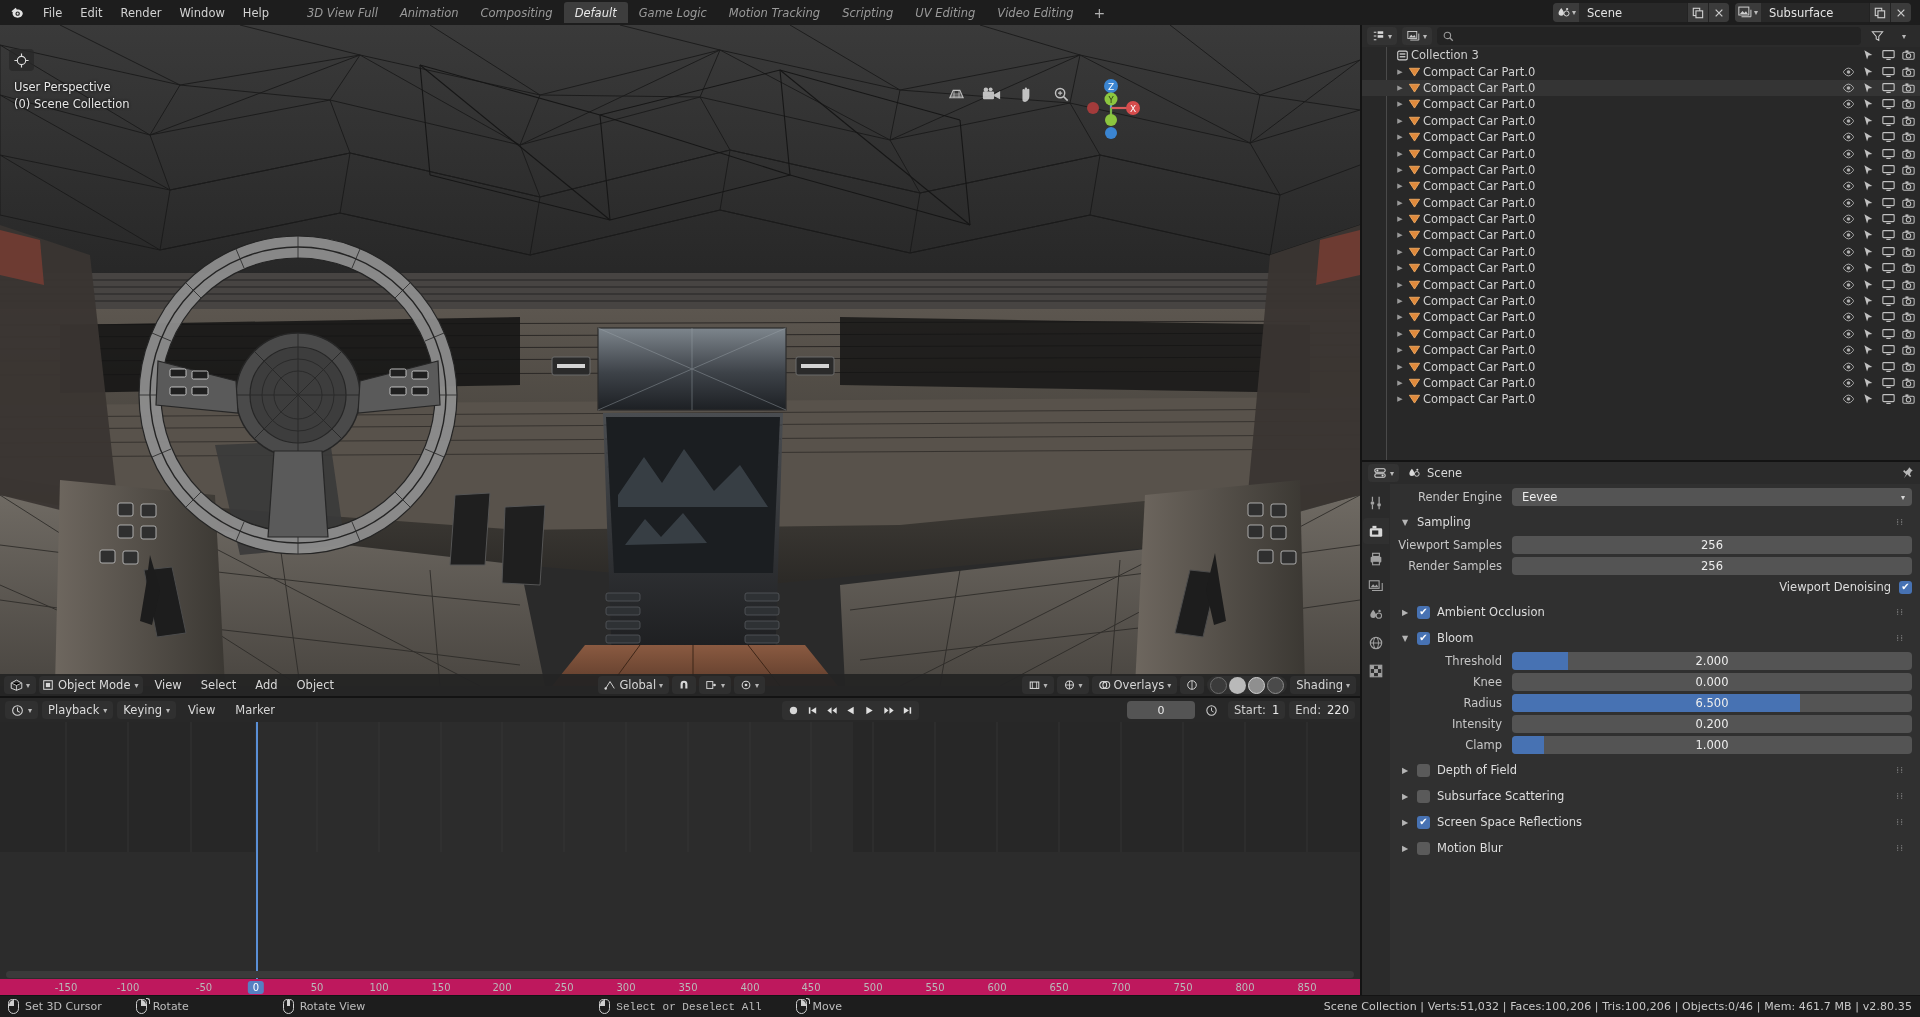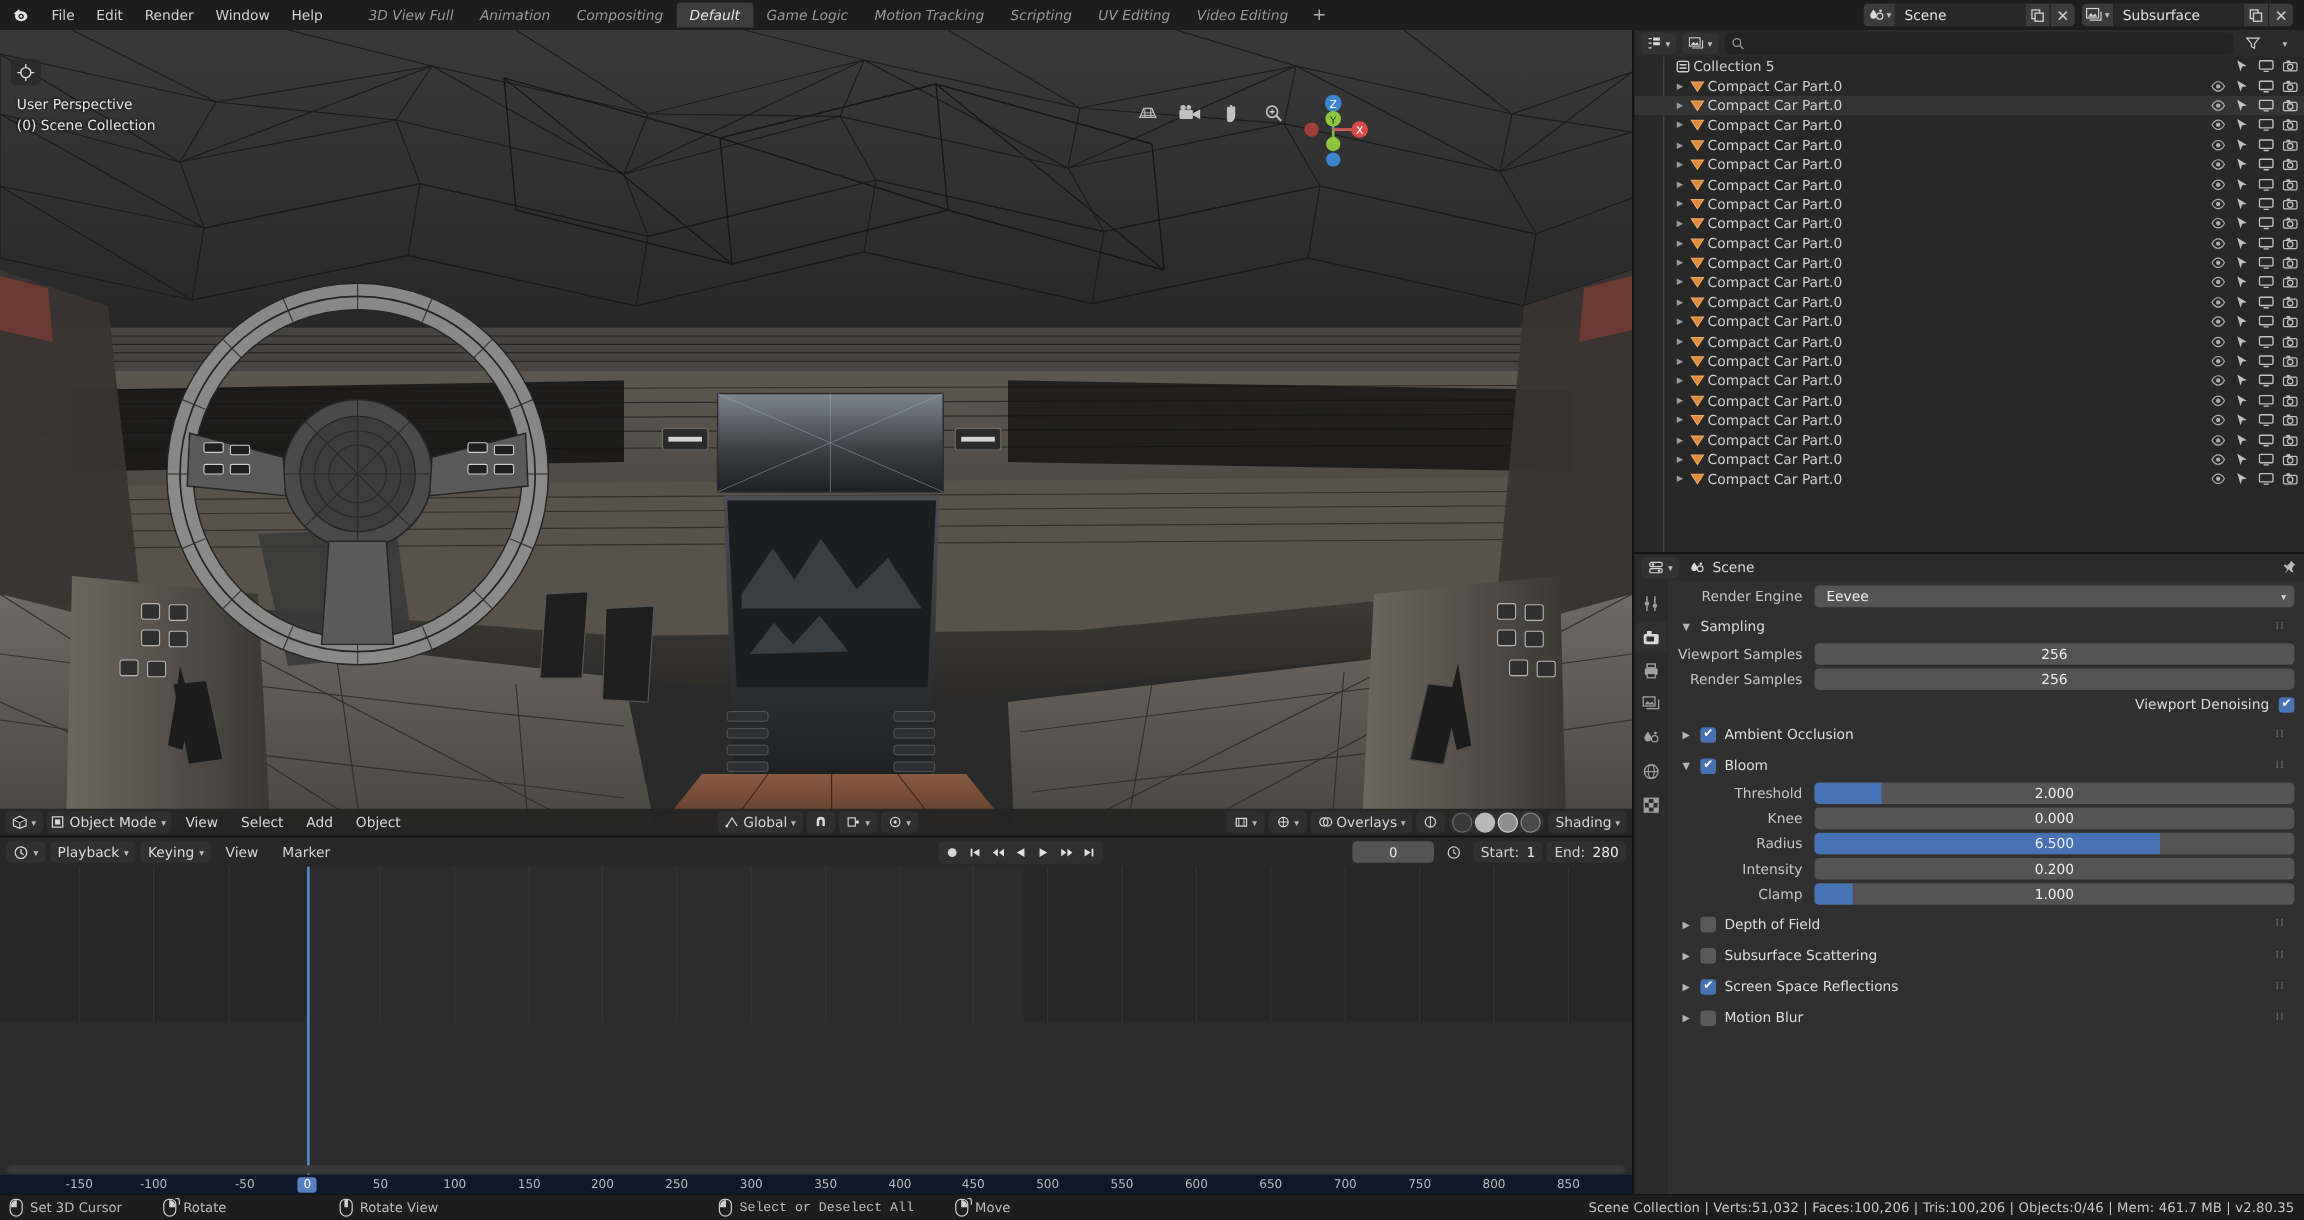--- a/index.html
+++ b/index.html
@@ -66,21 +66,21 @@
   .tl-ddl{ display:flex;align-items:center; gap:4px; background:#303030; border-radius:4px; height:18px; padding:0 6px;}
   .tl-menu{ padding:0 8px; height:18px; display:flex;align-items:center; color:#d6d6d6;}
   .tl-spacer{ flex:1;}
   .transport{ display:flex; align-items:center; background:#303030; border-radius:4px; height:19px; padding:0 3px; gap:2px;}
   .tbtn{ width:17px;height:17px; display:flex;align-items:center;justify-content:center; border-radius:3px;}
   .numfield{ background:#545454; border-radius:4px; height:18px; min-width:68px; display:flex; align-items:center; justify-content:center; color:#e9e9e9; font-size:11px;}
   .lblfield{ display:flex; align-items:center; background:#303030; border-radius:4px; height:18px; padding:0 6px; gap:6px; color:#cfcfcf;}
   .lblfield .v{ color:#e9e9e9; }
   .tl-body{ flex:1; position:relative; background:#2c2c2c; overflow:hidden; }
   .tl-scrollbar{ position:absolute; left:6px; right:6px; bottom:16px; height:9px; }
-  .tl-ruler{ position:absolute; left:0; right:0; bottom:0; height:16px; background:#0f172a; }
+  .tl-ruler{ position:absolute; left:0; right:0; bottom:0; height:16px; background:#be185d; }
   .tl-tick{ position:absolute; bottom:2px; transform:translateX(-50%); font-size:10px; color:#b9b9b9;}
   .tl-playhead{ position:absolute; top:0; bottom:16px; width:2px; background:#5a8fd6;}
   .tl-playhead-lbl{ position:absolute; bottom:1px; transform:translateX(-50%); background:#5680c2; color:#fff; font-size:10px; padding:1px 5px; border-radius:3px;}
 
   
   .outliner{ height:435px; background:#282828; display:flex; flex-direction:column; }
   .ol-header{ height:22px; background:#2b2b2b; display:flex; align-items:center; padding:0 5px; gap:5px;}
   .ol-dd{ display:flex;align-items:center;gap:3px; background:#333; border-radius:4px; height:18px; padding:0 5px;}
   .ol-search{ flex:1; background:#232323; border-radius:4px; height:18px; display:flex; align-items:center; padding:0 6px; gap:5px; color:#8a8a8a;}
   .ol-filter{ width:22px;height:18px; display:flex;align-items:center;justify-content:center;}
@@ -707,21 +707,21 @@
                 <circle cx="7.5" cy="7.5" r="5.4" fill="none" stroke="#cfcfcf" stroke-width="1.2"></circle>
                 <path d="M7.5 4.2v3.6l2.4 1.4" stroke="#cfcfcf" stroke-width="1.1" fill="none"></path>
               </svg>
           </div>
           <div class="lblfield">
             <span>Start:</span>
             <span class="v">1</span>
           </div>
           <div class="lblfield">
             <span>End:</span>
-            <span class="v">280</span>
+            <span class="v">220</span>
           </div>
         </div>
 
         <div class="tl-body">
 
           <svg width="1360" height="130" style="position:absolute;inset:0;">
             <rect x="0" y="0" width="1360" height="130" fill="#2c2c2c"></rect>
             <rect x="0" y="0" width="256" height="130" fill="#272727"></rect>
             <rect x="853" y="0" width="507" height="130" fill="#272727"></rect>
             <g stroke="#343434" stroke-width="1">
@@ -821,21 +821,21 @@
           <div id="ol-rows">
               <div class="ol-row">
     <span class="ol-tri" style="margin-left:14px"></span>
     <span class="ol-ic">
       <svg width="13" height="13" viewBox="0 0 15 15">
                     <rect x="2" y="2.5" width="11" height="10" rx="1.6" fill="none" stroke="#d0d0d0" stroke-width="1.3"></rect>
                     <rect x="4.2" y="5" width="6.6" height="1.5" fill="#d0d0d0"></rect>
                     <rect x="4.2" y="8.2" width="6.6" height="1.5" fill="#d0d0d0"></rect>
                   </svg>
     </span>
-    <span class="ol-label">Collection 5</span>
+    <span class="ol-label">Collection 3</span>
     <div class="ol-rights">
                   <span class="r"></span>
       <span class="r">
                     <svg width="11" height="12" viewBox="0 0 12 13">
                       <path d="M1.5 1.2 L10.2 6.4 L6 7 L4.4 11.4z" fill="#dcdcdc"></path>
                     </svg>
                   </span>
       <span class="r">
                     <svg width="13" height="12" viewBox="0 0 15 13">
                       <rect x="1" y="1.5" width="13" height="8" rx="1" fill="none" stroke="#dcdcdc" stroke-width="1.3"></rect>

